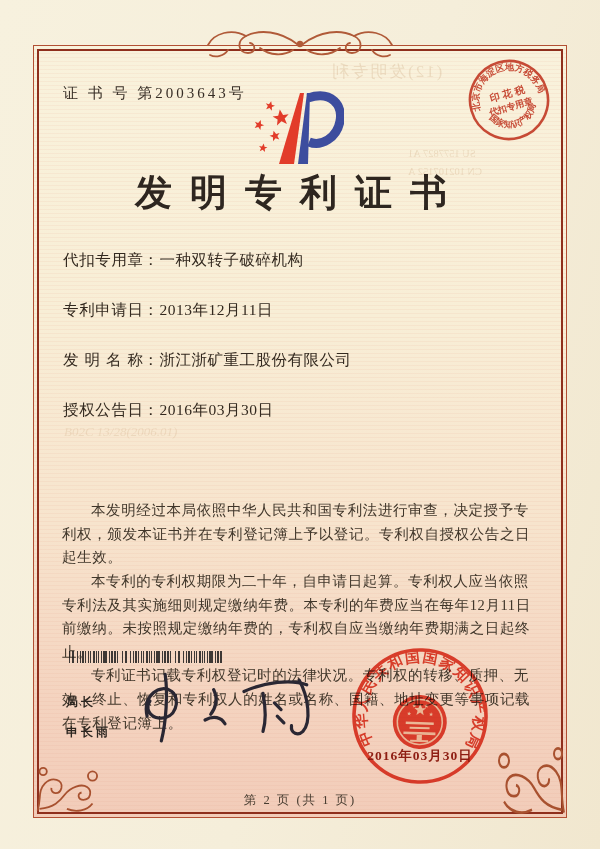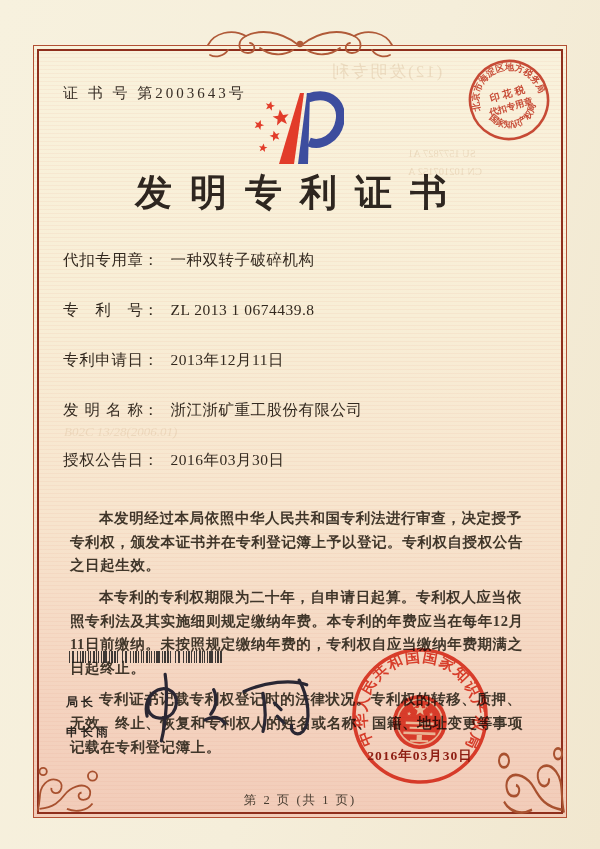--- a/index.html
+++ b/index.html
@@ -15,25 +15,25 @@
   
   .certno{position:absolute;left:63px;top:84px;font-size:15px;letter-spacing:3px;color:#372e26;text-align:center;}
   
   .title{position:absolute;left:0;top:168px;width:600px;text-align:center;font-size:37px;font-weight:bold;
     letter-spacing:18px;box-sizing:border-box;color:#2e2620;}
   
   .fields{position:absolute;left:63px;top:250px;width:480px;}
   .field{margin-bottom:29px;font-size:15.5px;color:#33291f;white-space:nowrap;}
   .flabel{display:inline-block;width:80px;text-align:justify;text-align-last:justify;vertical-align:bottom;}
   .fcolon{display:inline-block;}
-  .fvalue{margin-left:12px;letter-spacing:0.5px;}
+  .fvalue{margin-left:1px;letter-spacing:0.5px;}
   
   .bodytext{position:absolute;left:62px;top:499px;width:478px;font-size:14.5px;line-height:1.63;
     color:#40362a;letter-spacing:0.6px;}
-  .bodytext p{margin:8px;text-indent:2em;font-weight:bold;}
+  .bodytext p{margin:0;text-indent:2em;}
   
   .barcode{position:absolute;left:69px;top:651px;width:154px;height:12px;opacity:.85;
     background:repeating-linear-gradient(90deg,#1d1c1c 0 1.2px,transparent 1.2px 2.6px,#1d1c1c 2.6px 4.8px,transparent 4.8px 5.6px,#1d1c1c 5.6px 6.4px,transparent 6.4px 8.2px,#1d1c1c 8.2px 9px,transparent 9px 10.6px);}
   
   .signer{position:absolute;left:66px;top:694px;font-family:"Liberation Sans",sans-serif;font-weight:bold;
     color:#2c2620;font-size:12px;letter-spacing:3px;}
   .signer div{margin-bottom:13px;}
   .signature{position:absolute;left:130px;top:664px;}
   
   .tax-stamp{position:absolute;left:452px;top:43px;mix-blend-mode:multiply;opacity:.92;}
@@ -135,23 +135,20 @@
       <polygon points="59,3 62,3 60,74 50,74"></polygon>
     </g>
     <path d="M60,8 C84,0 95,16 92,31 C89,48 73,57 61,52" fill="none" stroke="#3d4d9e" stroke-width="9"></path>
   </svg>
 
   <div class="title">发明专利证书</div>
 
   <div class="fields">
     <div class="field">
       <span class="flabel">代扣专用章</span><span class="fcolon">：</span><span class="fvalue">一种双转子破碎机构</span>
-    </div>
-    <div class="field">
-      <span class="flabel">专利号</span><span class="fcolon">：</span><span class="fvalue">ZL 2013 1 0674439.8</span>
     </div>
     <div class="field">
       <span class="flabel">专利申请日</span><span class="fcolon">：</span><span class="fvalue">2013年12月11日</span>
     </div>
     <div class="field">
       <span class="flabel">发明名称</span><span class="fcolon">：</span><span class="fvalue">浙江浙矿重工股份有限公司</span>
     </div>
     <div class="field">
       <span class="flabel">授权公告日</span><span class="fcolon">：</span><span class="fvalue">2016年03月30日</span>
     </div>

